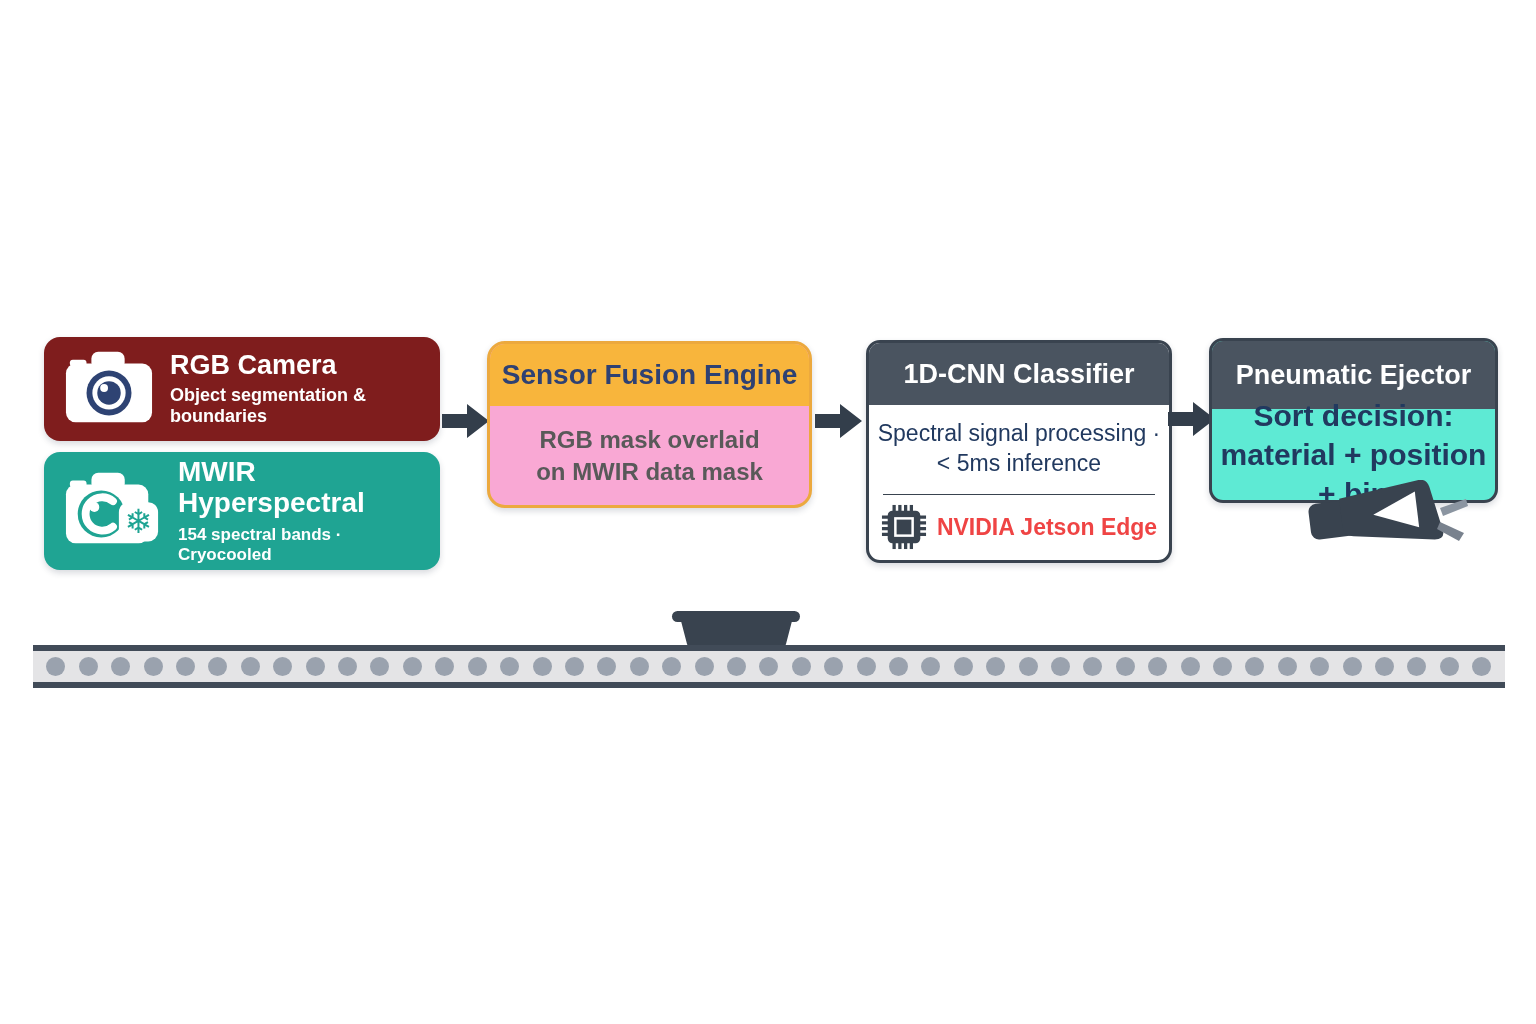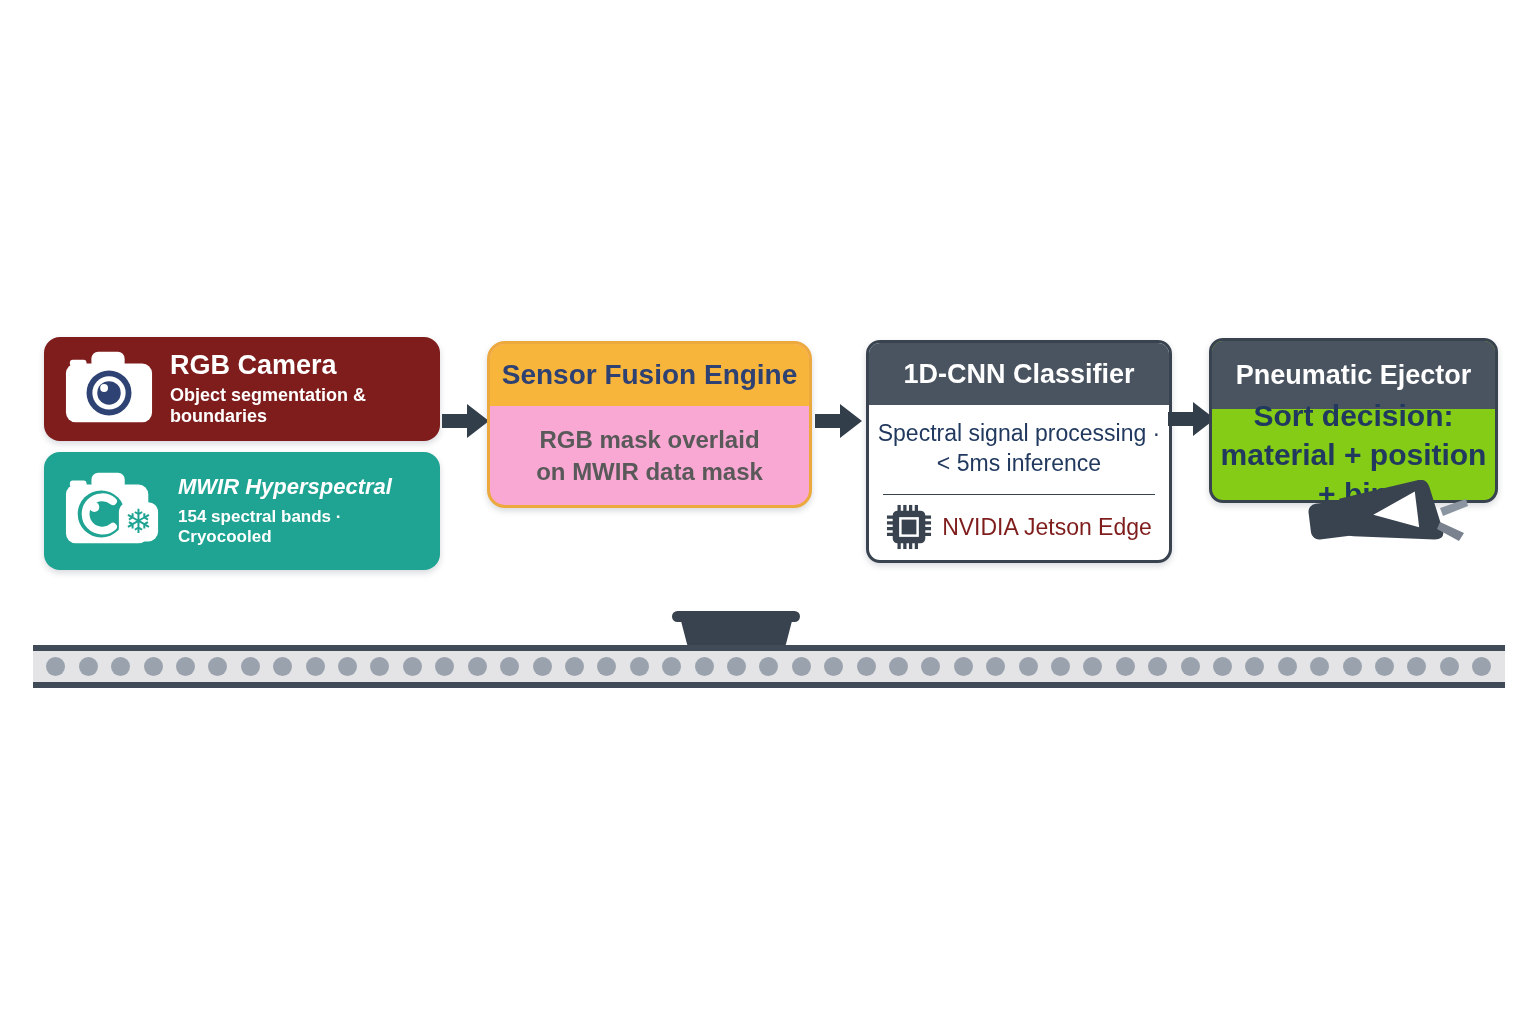--- a/index.html
+++ b/index.html
@@ -9,46 +9,46 @@
   }
   .box { position:absolute; box-sizing:border-box; box-shadow:0 3px 6px rgba(40,50,70,.18); }
 
   
   .sensor-box { display:flex; align-items:center; border-radius:16px; padding:0 16px 0 20px; gap:16px; }
   #rgb-box  { left:44px;  top:337px; width:396px; height:104px; background:#7f1d1d; }
   #mwir-box { left:44px;  top:452px; width:396px; height:118px; background:#1fa493; }
   .sensor-txt { display:flex; flex-direction:column; color:#fff; }
   .sensor-title { font-size:27px; font-weight:bold; line-height:1.1; }
   .sensor-sub   { font-size:18px; font-weight:600; margin-top:5px; }
-  #mwir-box .sensor-title { font-size:22px;font-style:italic; }
+  #mwir-box .sensor-title { font-size:28px; }
   #mwir-box .sensor-sub   { font-size:22px; font-weight:400; margin-top:2px; }
   .sensor-detail { font-size:17px; font-weight:600; margin-top:7px; }
   .stage-icon { flex:none; display:block; }
 
   
   #fusion-box { left:487px; top:341px; width:325px; height:167px; border:3px solid #eca93e;
                 border-radius:18px; background:#f9a8d4; overflow:hidden; }
   #fusion-header { height:62px; background:#f8b53c; display:flex; align-items:center; justify-content:center; }
   #fusion-header .hdr { color:#2e4173; font-size:28px; font-weight:bold; }
   #fusion-body { height:99px; display:flex; flex-direction:column; align-items:center; justify-content:center;
                  color:#595959; font-size:24px; font-weight:bold; line-height:1.3; text-align:center; }
 
   
   #cnn-box { left:858px; top:340px; width:306px; height:223px; border:3px solid #39434f;
              border-radius:14px; background:#ffffff; overflow:hidden;margin-left:8px; }
   #cnn-header { height:62px; background:#4a5460; display:flex; align-items:center; justify-content:center; }
   .dark-hdr { color:#ffffff; font-size:27px; font-weight:bold; }
   #cnn-body { text-align:center; color:#21395f; font-size:23px; font-weight:500; line-height:1.32; padding-top:13px; }
   #cnn-divider { width:272px; border:none; border-top:1.5px solid #39434f; margin:15px auto 9px auto; }
   #cnn-hw { display:flex; align-items:center; justify-content:center; gap:10px;
-            color:#7f1d1d; font-size:23px; font-weight:normal; }
+            color:#ef4444; font-size:23px; font-weight:bold; }
 
   
   #ejector-box { left:1209px; top:338px; width:289px; height:165px; border:3px solid #39434f;
-                 border-radius:14px; background:#84cc16; overflow:visible; }
+                 border-radius:14px; background:#5eead4; overflow:visible; }
   #ejector-inner { width:100%; height:100%; border-radius:11px; overflow:hidden; }
   #ejector-header { height:68px; background:#4a5460; display:flex; align-items:center; justify-content:center; }
   #ejector-body { height:91px; display:flex; flex-direction:column; align-items:center; justify-content:center;
                   color:#21395f; font-size:30px; font-weight:bold; line-height:1.3; text-align:center; }
 
   
   .flow-arrow { position:absolute; }
 
   
   #belt { position:absolute; left:33px; top:645px; width:1472px; height:43px; background:#e4e4e6;

